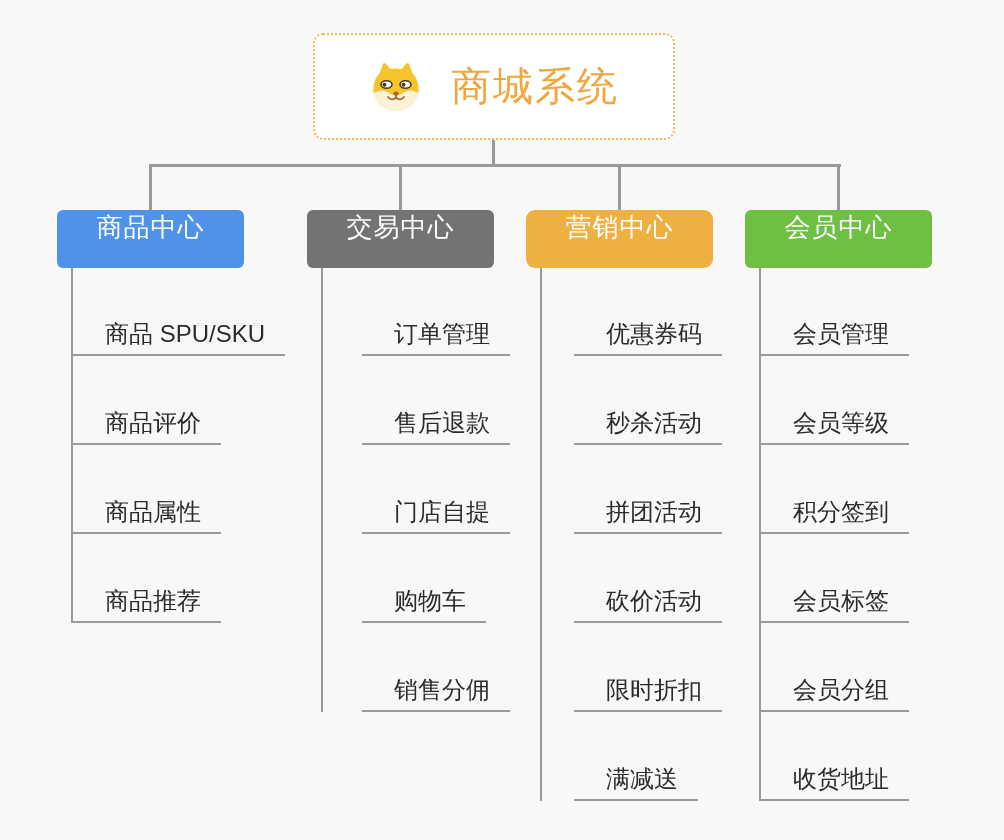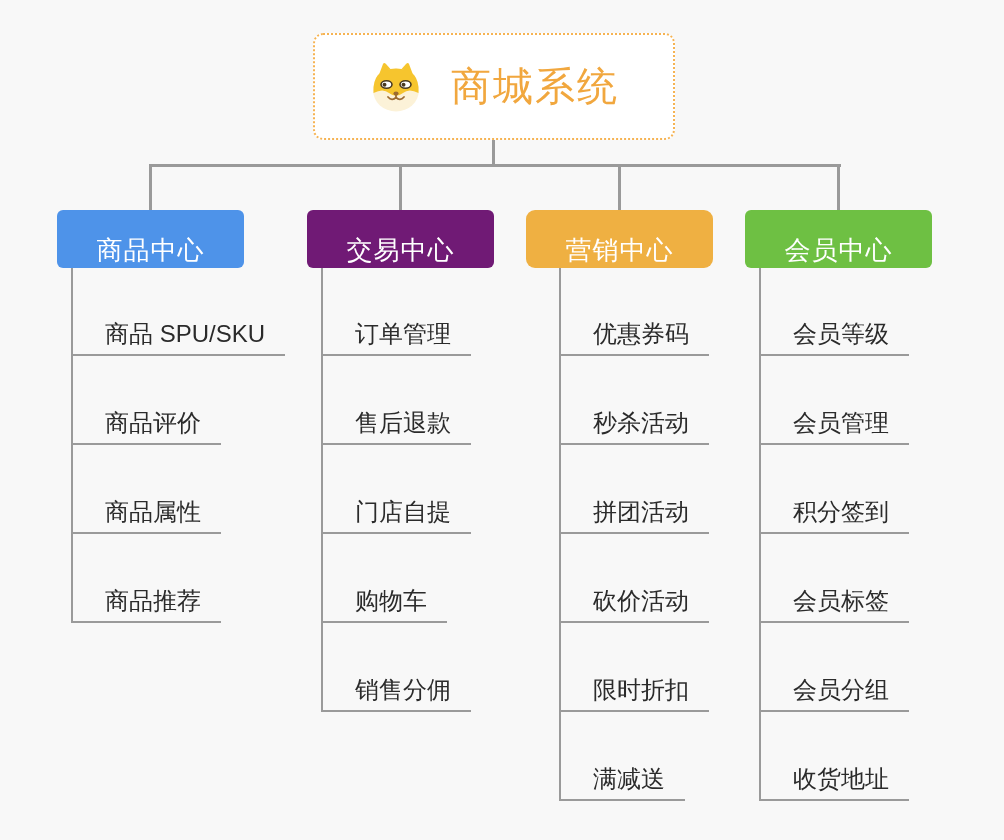--- a/index.html
+++ b/index.html
@@ -44,41 +44,41 @@
   .conn-drop-3 { left: 618px; }
   .conn-drop-4 { left: 837px; }
 
   
   .branch-box {
     position: absolute;
     top: 210px;
     width: 187px; height: 58px;
     border-radius: 6px;
     display: flex;
-    align-items: flex-end;
+    align-items: flex-start;
     justify-content: center;
     color: #ffffff;
     font-size: 26px;
     letter-spacing: 1px;
     cursor: default;
   }
   .branch-box-1 { left: 57px;  background: #4E93E9; }
   .branch-box-2 { left: 307px; background: #E55C5C; }
   .branch-box-3 { left: 526px; background: #EFB042; }
   .branch-box-4 { left: 745px; background: #6EC043; }
 
   
   .children-col {
     position: absolute;
     top: 268px;
     border-left: 2px solid #9a9a9a;
   }
   .children-col-1 { left: 71px; }
-  .children-col-2 { left: 321px; }
-  .children-col-3 { left: 559px; }
+  .children-col-2 { left: 321px; padding-left: 39px; }
+  .children-col-3 { left: 540px; padding-left: 32px; }
   .children-col-4 { left: 759px; }
 
   .leaf {
     width: fit-content;
     white-space: nowrap;
     font-size: 24px;
     line-height: 26px;
     color: #2b2b2b;
     padding: 0 20px 7px 32px;
     border-bottom: 2px solid #9a9a9a;
@@ -115,21 +115,21 @@
   <div class="conn conn-root-stem"></div>
   <div class="conn conn-rail"></div>
   <div class="conn conn-drop conn-drop-1"></div>
   <div class="conn conn-drop conn-drop-2"></div>
   <div class="conn conn-drop conn-drop-3"></div>
   <div class="conn conn-drop conn-drop-4"></div>
 
   <div class="branch-box branch-box-1" style="background: rgb(78, 147, 233);">
     <span>商品中心</span>
   </div>
-  <div class="branch-box branch-box-2" style="background: #701a75;">
+  <div class="branch-box branch-box-2" style="background: #737373;">
     <span>交易中心</span>
   </div>
   <div class="branch-box branch-box-3" style="background: rgb(239, 176, 66); border-radius: 9px;">
     <span>营销中心</span>
   </div>
   <div class="branch-box branch-box-4" style="background: rgb(110, 192, 67);">
     <span>会员中心</span>
   </div>
 
   <div class="children-col children-col-1">
@@ -150,21 +150,21 @@
   <div class="children-col children-col-3">
     <div class="leaf">优惠券码</div>
     <div class="leaf">秒杀活动</div>
     <div class="leaf">拼团活动</div>
     <div class="leaf">砍价活动</div>
     <div class="leaf">限时折扣</div>
     <div class="leaf">满减送</div>
   </div>
 
   <div class="children-col children-col-4">
+    <div class="leaf">会员管理</div>
     <div class="leaf">会员等级</div>
-    <div class="leaf">会员管理</div>
     <div class="leaf">积分签到</div>
     <div class="leaf">会员标签</div>
     <div class="leaf">会员分组</div>
     <div class="leaf">收货地址</div>
   </div>
 
 </div>
 
 </body></html>

